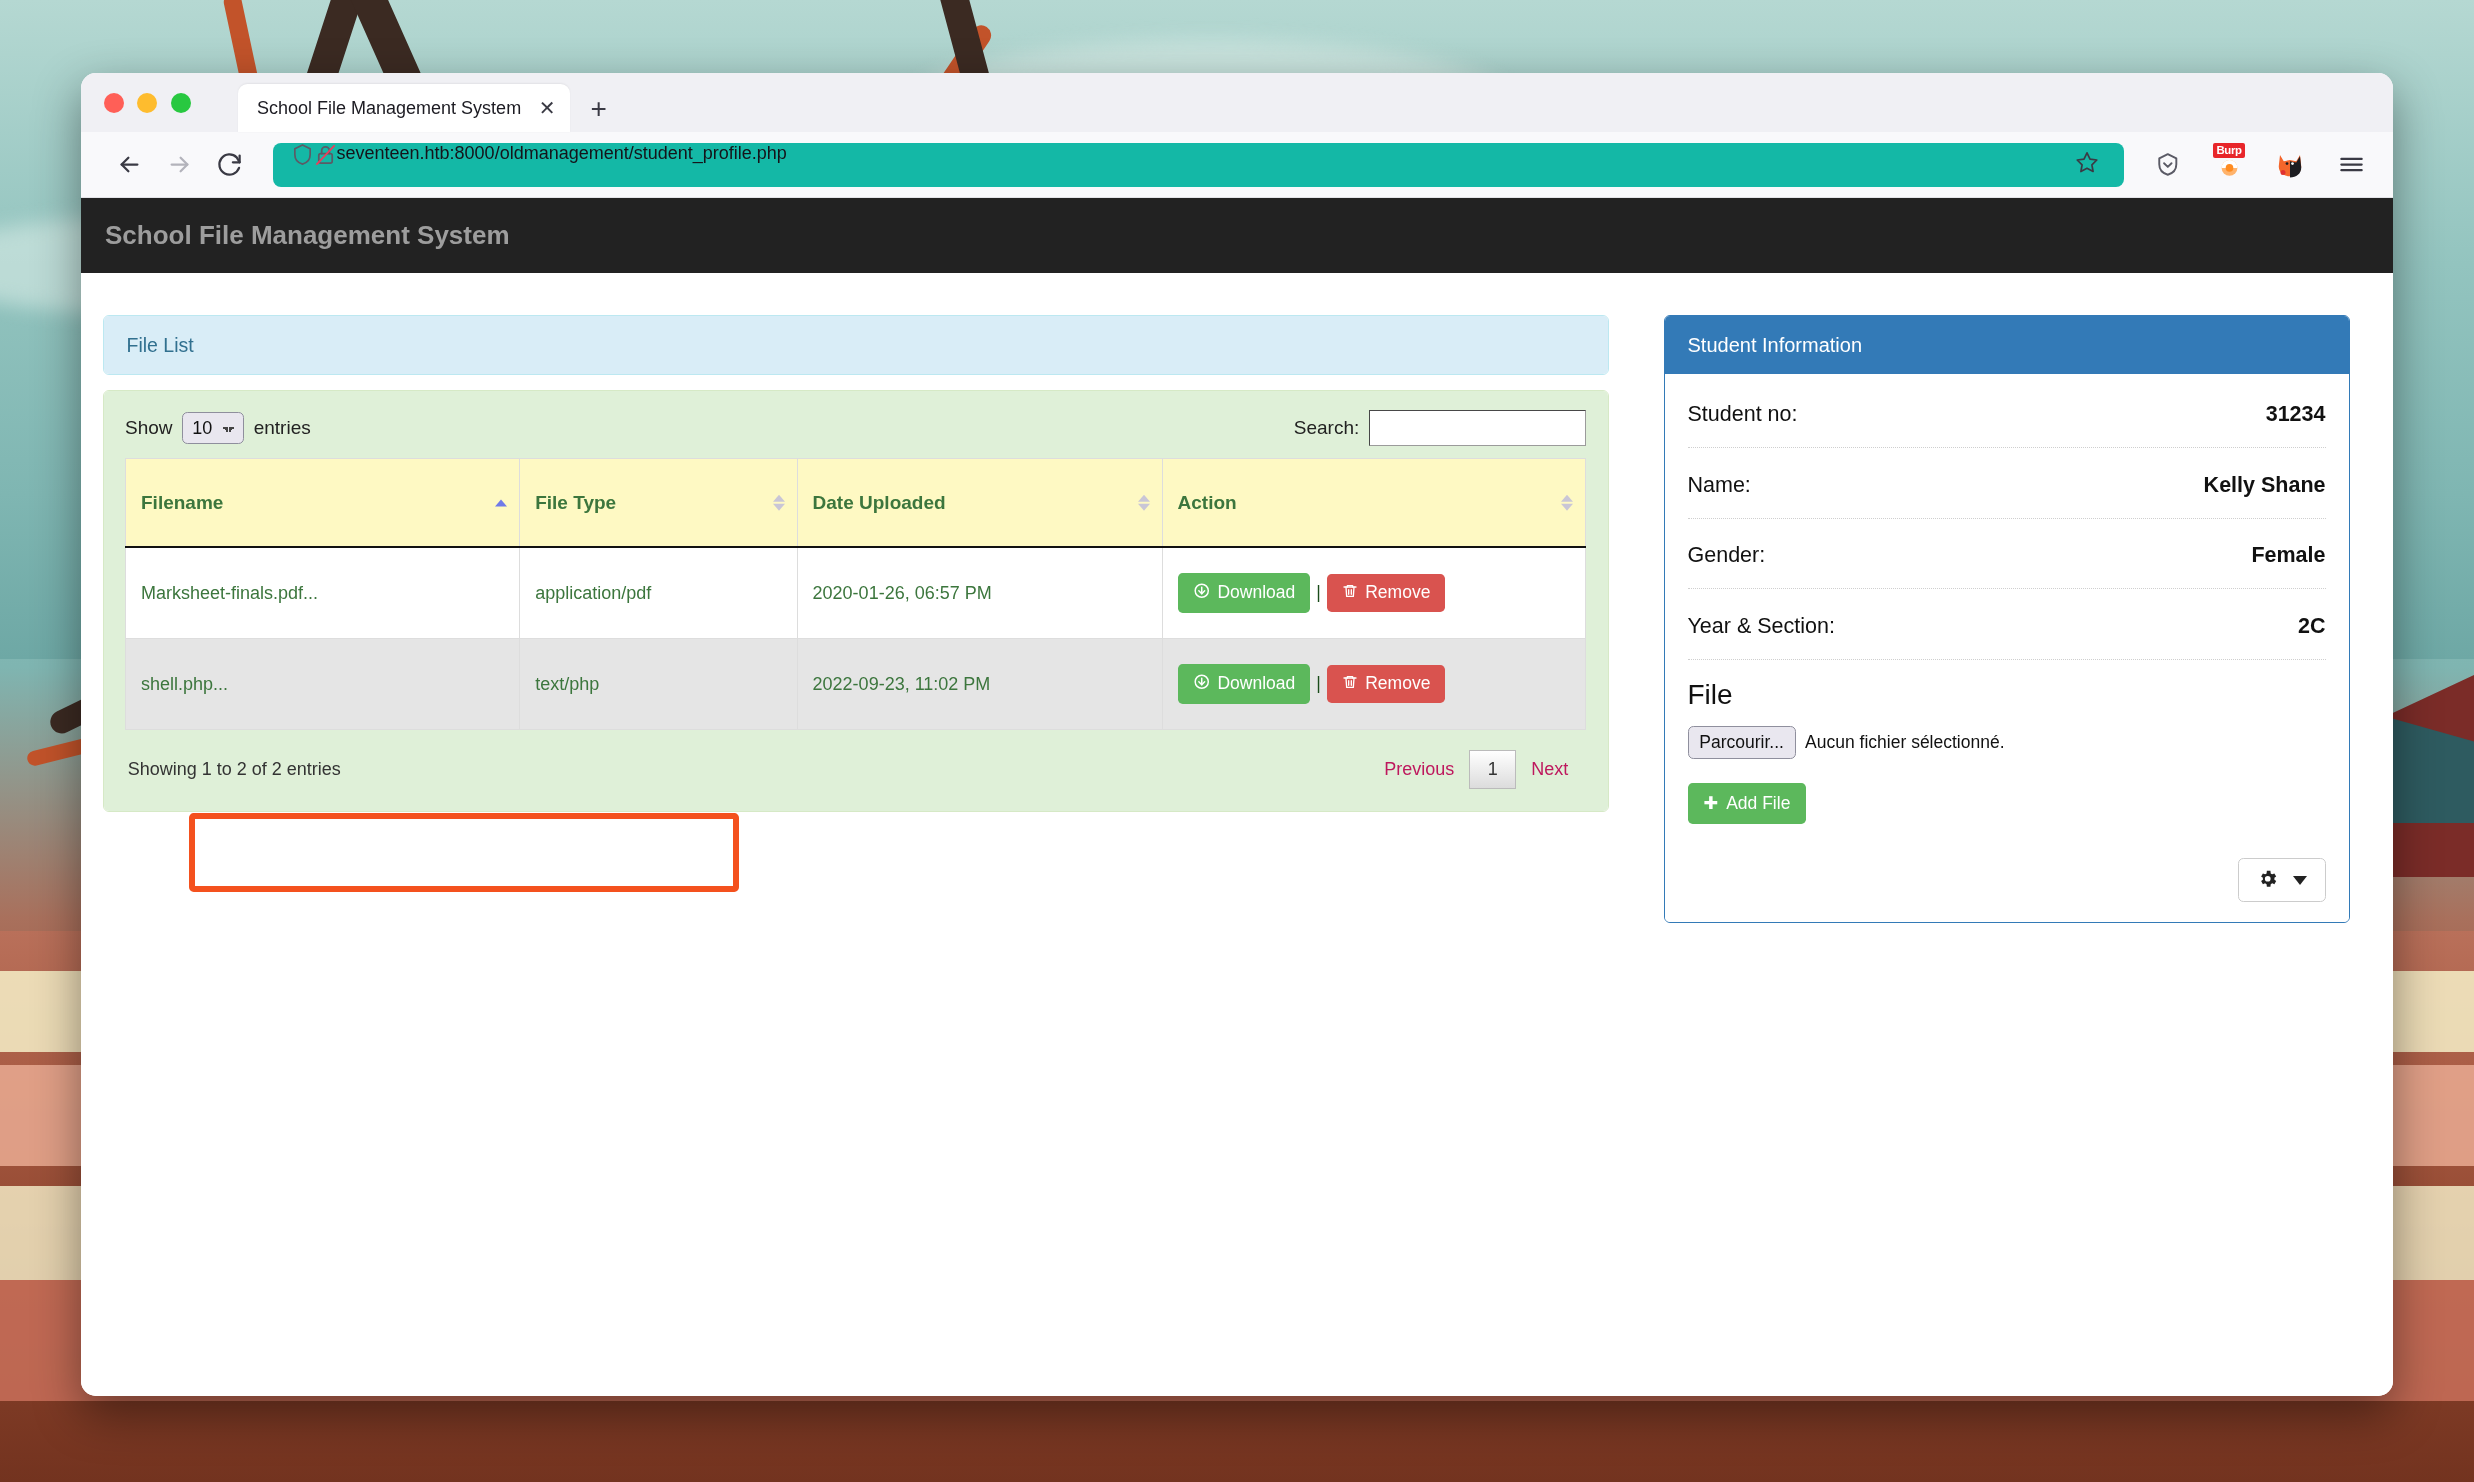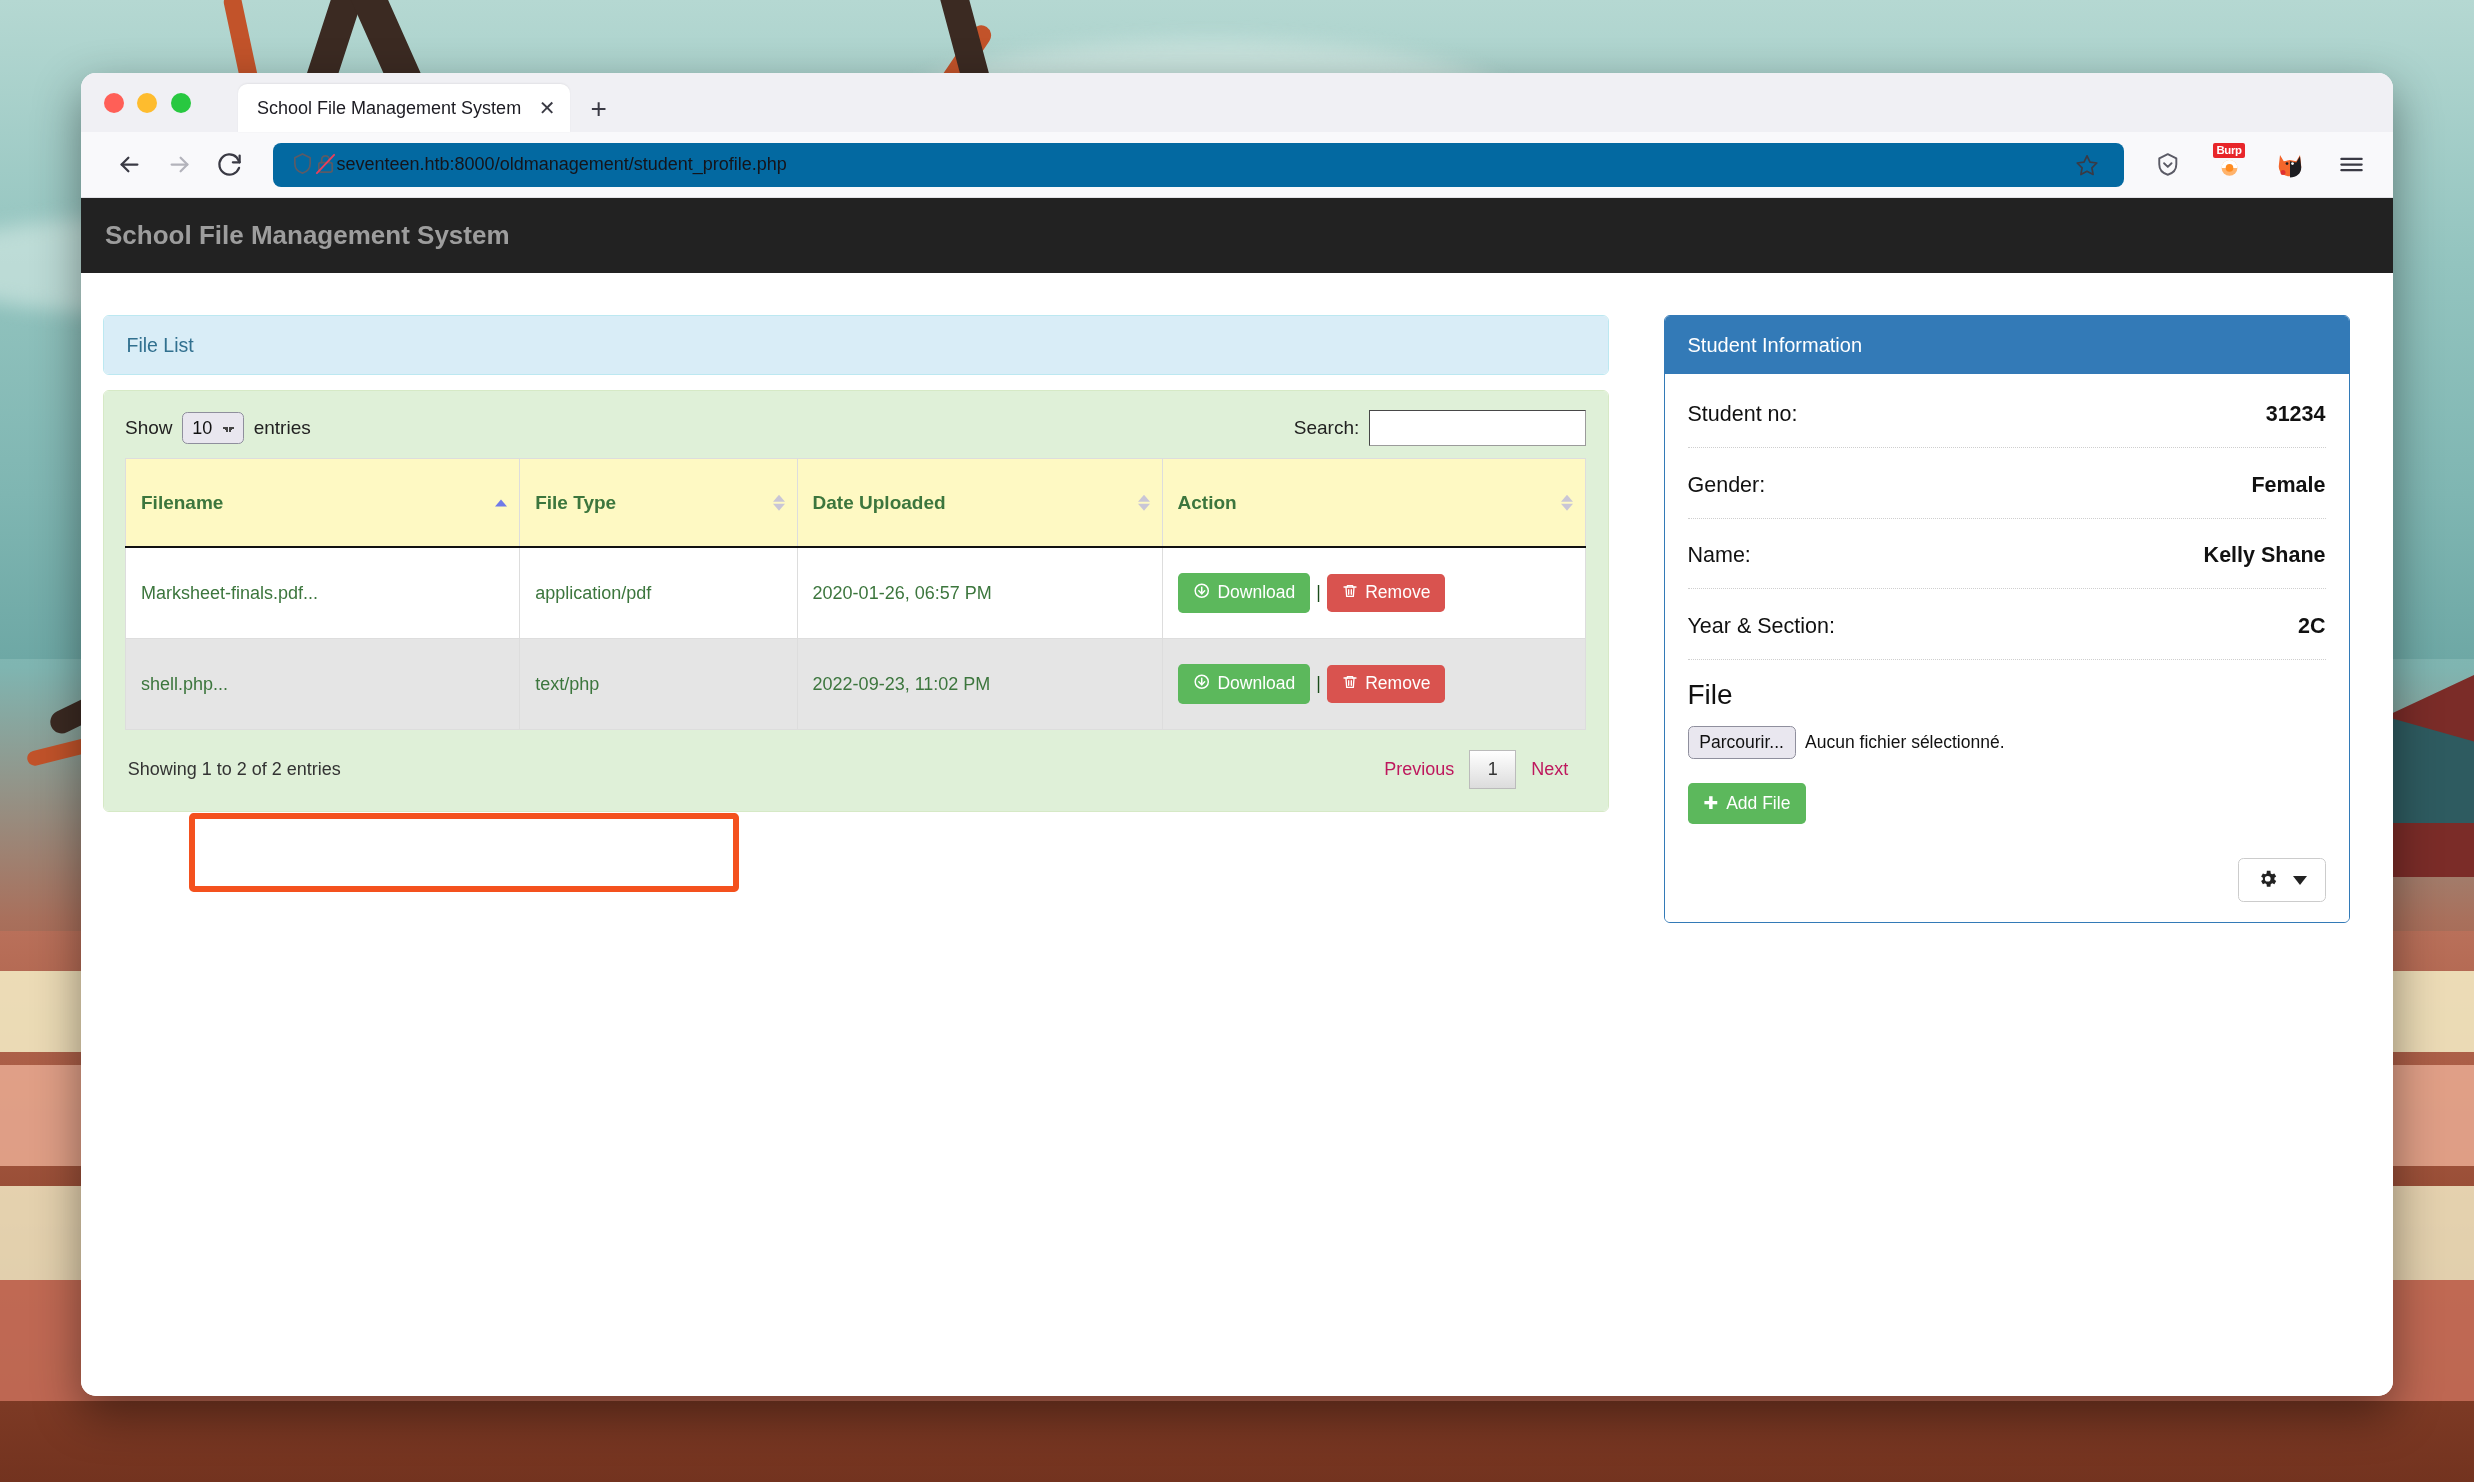--- a/index.html
+++ b/index.html
@@ -109,23 +109,23 @@
     display: flex; align-items: center; justify-content: center;
     border-radius: 6.7px;
     cursor: pointer;
   }
   .navbtn svg { display: block; }
 
   .urlbar {
     flex: 1;
     margin: 0 13.4px 0 19px;
     height: 44px;
-    background: #0369a1;
+    background: #14b8a6;
     border-radius: 8px;
-    display: flex; align-items: center;
+    display: flex; align-items: flex-start;
     padding: 0 17.5px;
   }
   .url-text {
     font-size: 18px; color: #15141a;
     white-space: nowrap; overflow: hidden;
   }
   .url-right { margin-left: auto; display: flex; align-items: center; }
   .star-btn {
     width: 38px; height: 38px; border-radius: 5.4px;
     display:flex; align-items:center; justify-content:center;
@@ -665,26 +665,26 @@
       <div class="col-right">
         <div class="panel panel-primary">
           <div class="panel-heading">Student Information</div>
           <div class="panel-body">
 
             <div class="info-row">
               <span class="info-label">Student no:</span>
               <span class="info-value">31234</span>
             </div>
             <div class="info-row">
+              <span class="info-label">Name:</span>
+              <span class="info-value">Kelly Shane</span>
+            </div>
+            <div class="info-row">
               <span class="info-label">Gender:</span>
               <span class="info-value">Female</span>
-            </div>
-            <div class="info-row">
-              <span class="info-label">Name:</span>
-              <span class="info-value">Kelly Shane</span>
             </div>
             <div class="info-row">
               <span class="info-label">Year &amp; Section:</span>
               <span class="info-value">2C</span>
             </div>
 
             <h3 class="file-heading">File</h3>
 
             <div class="file-input-row">
               <span class="browse-btn">Parcourir...</span>

